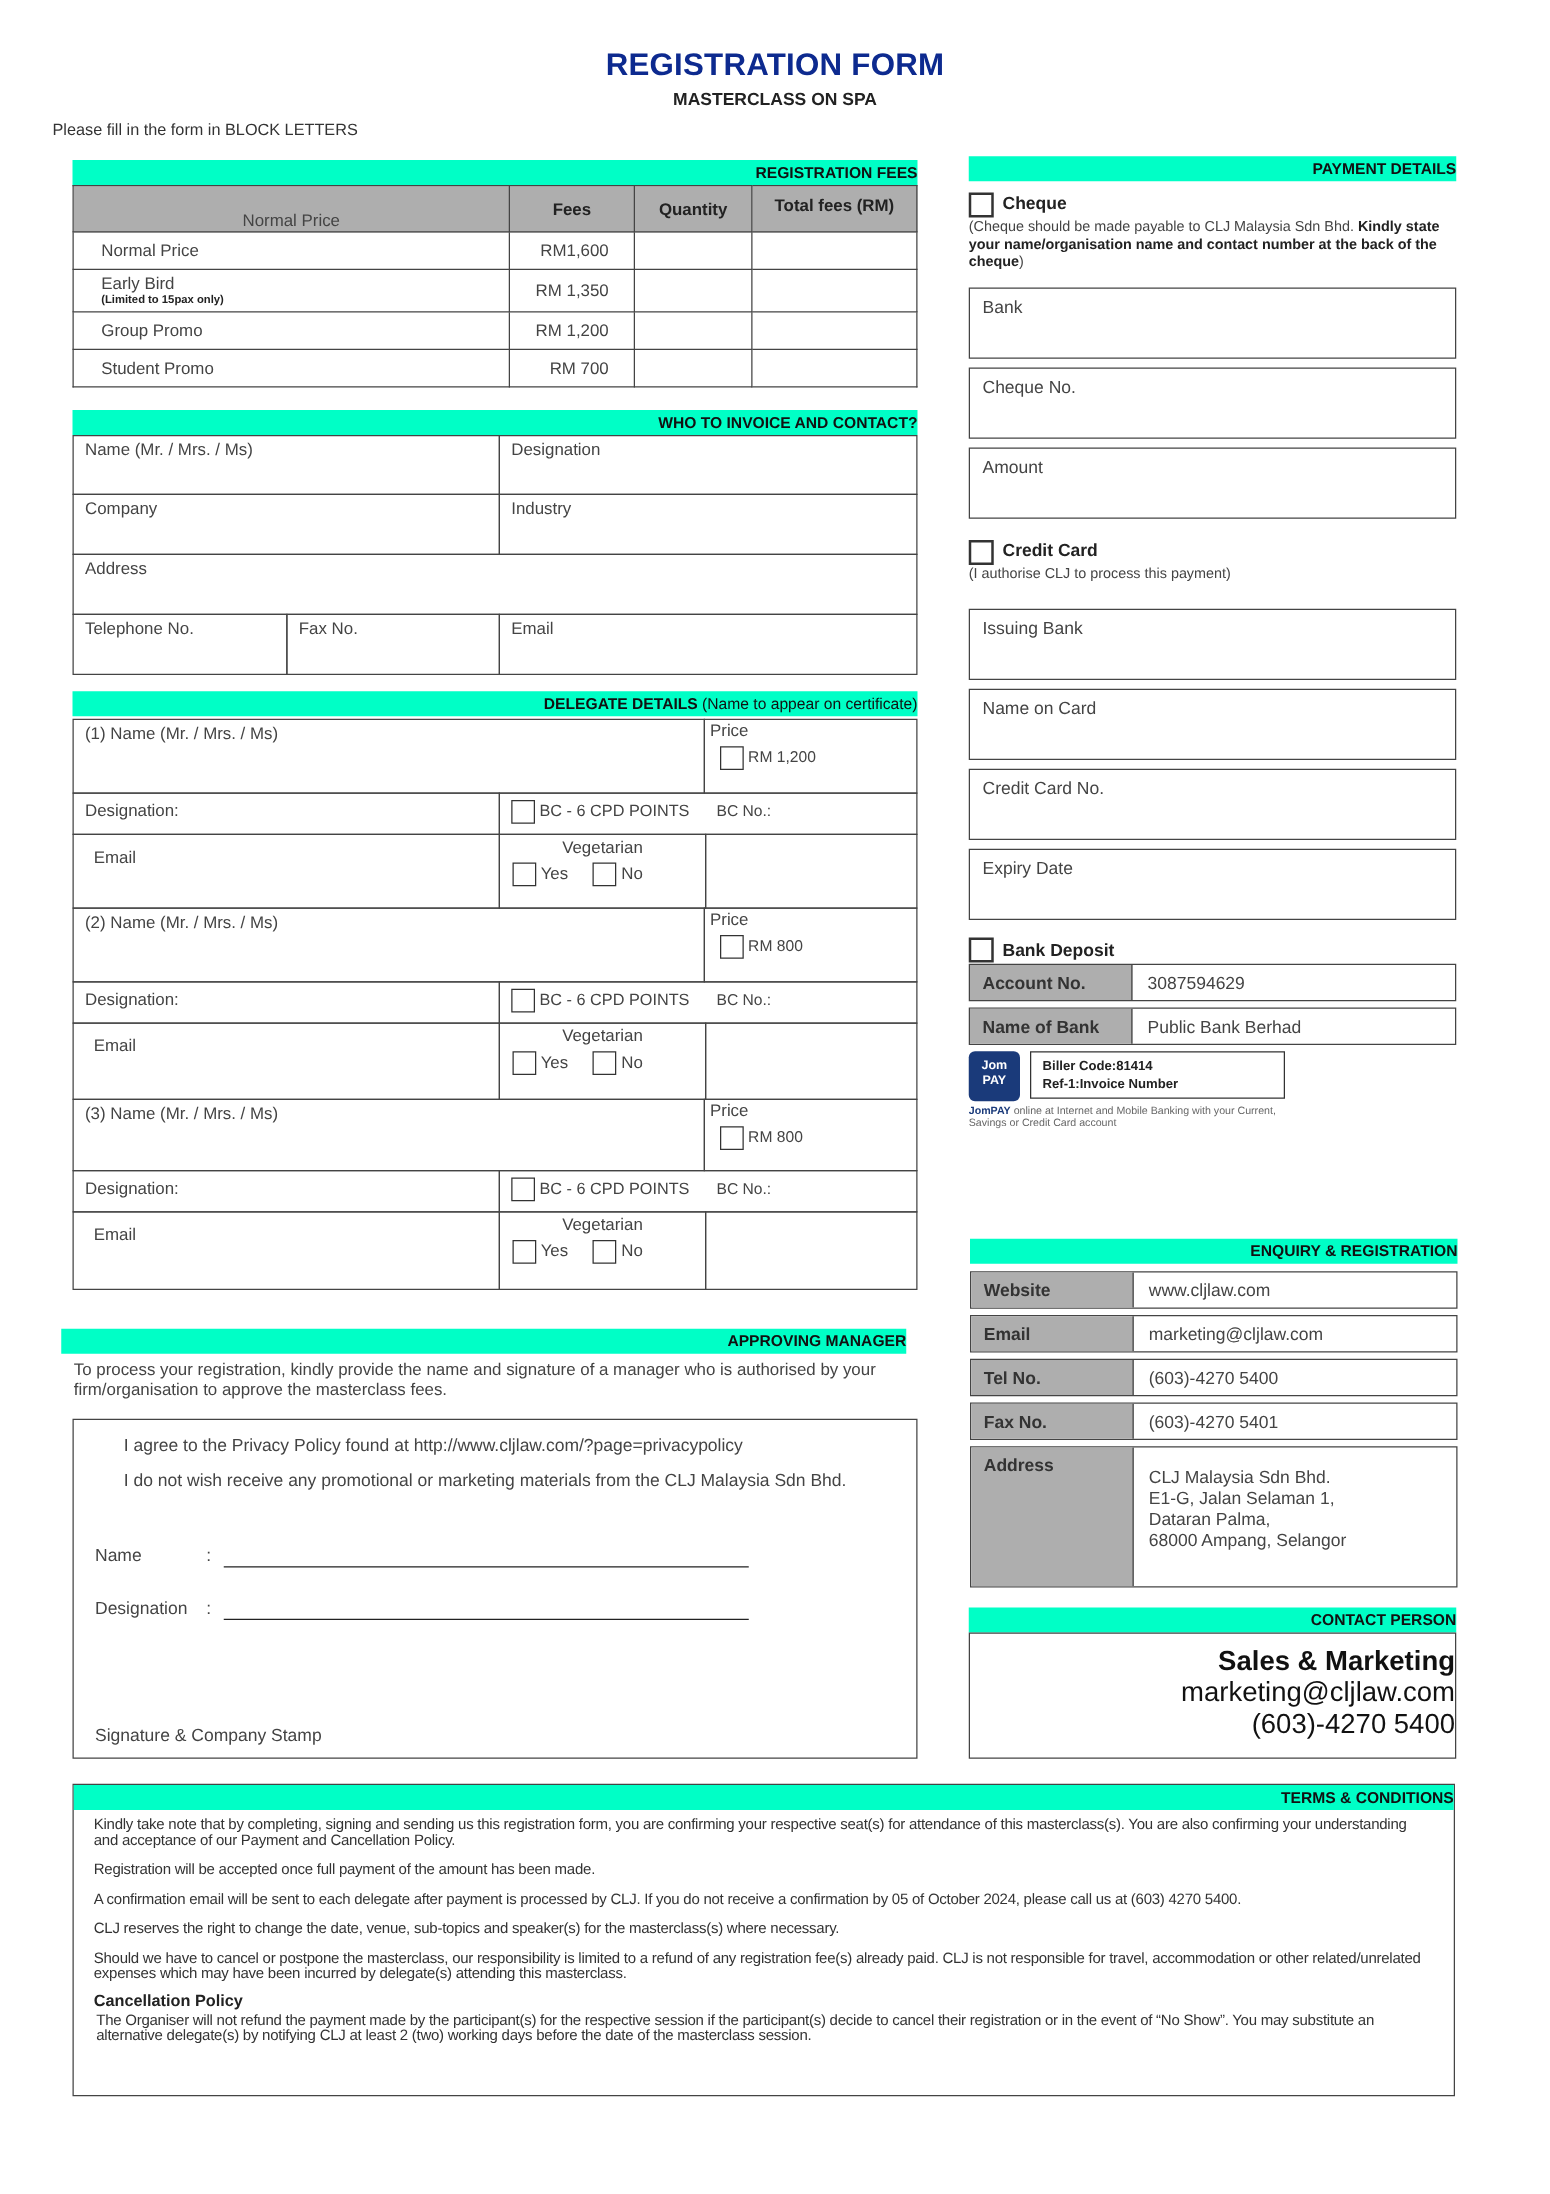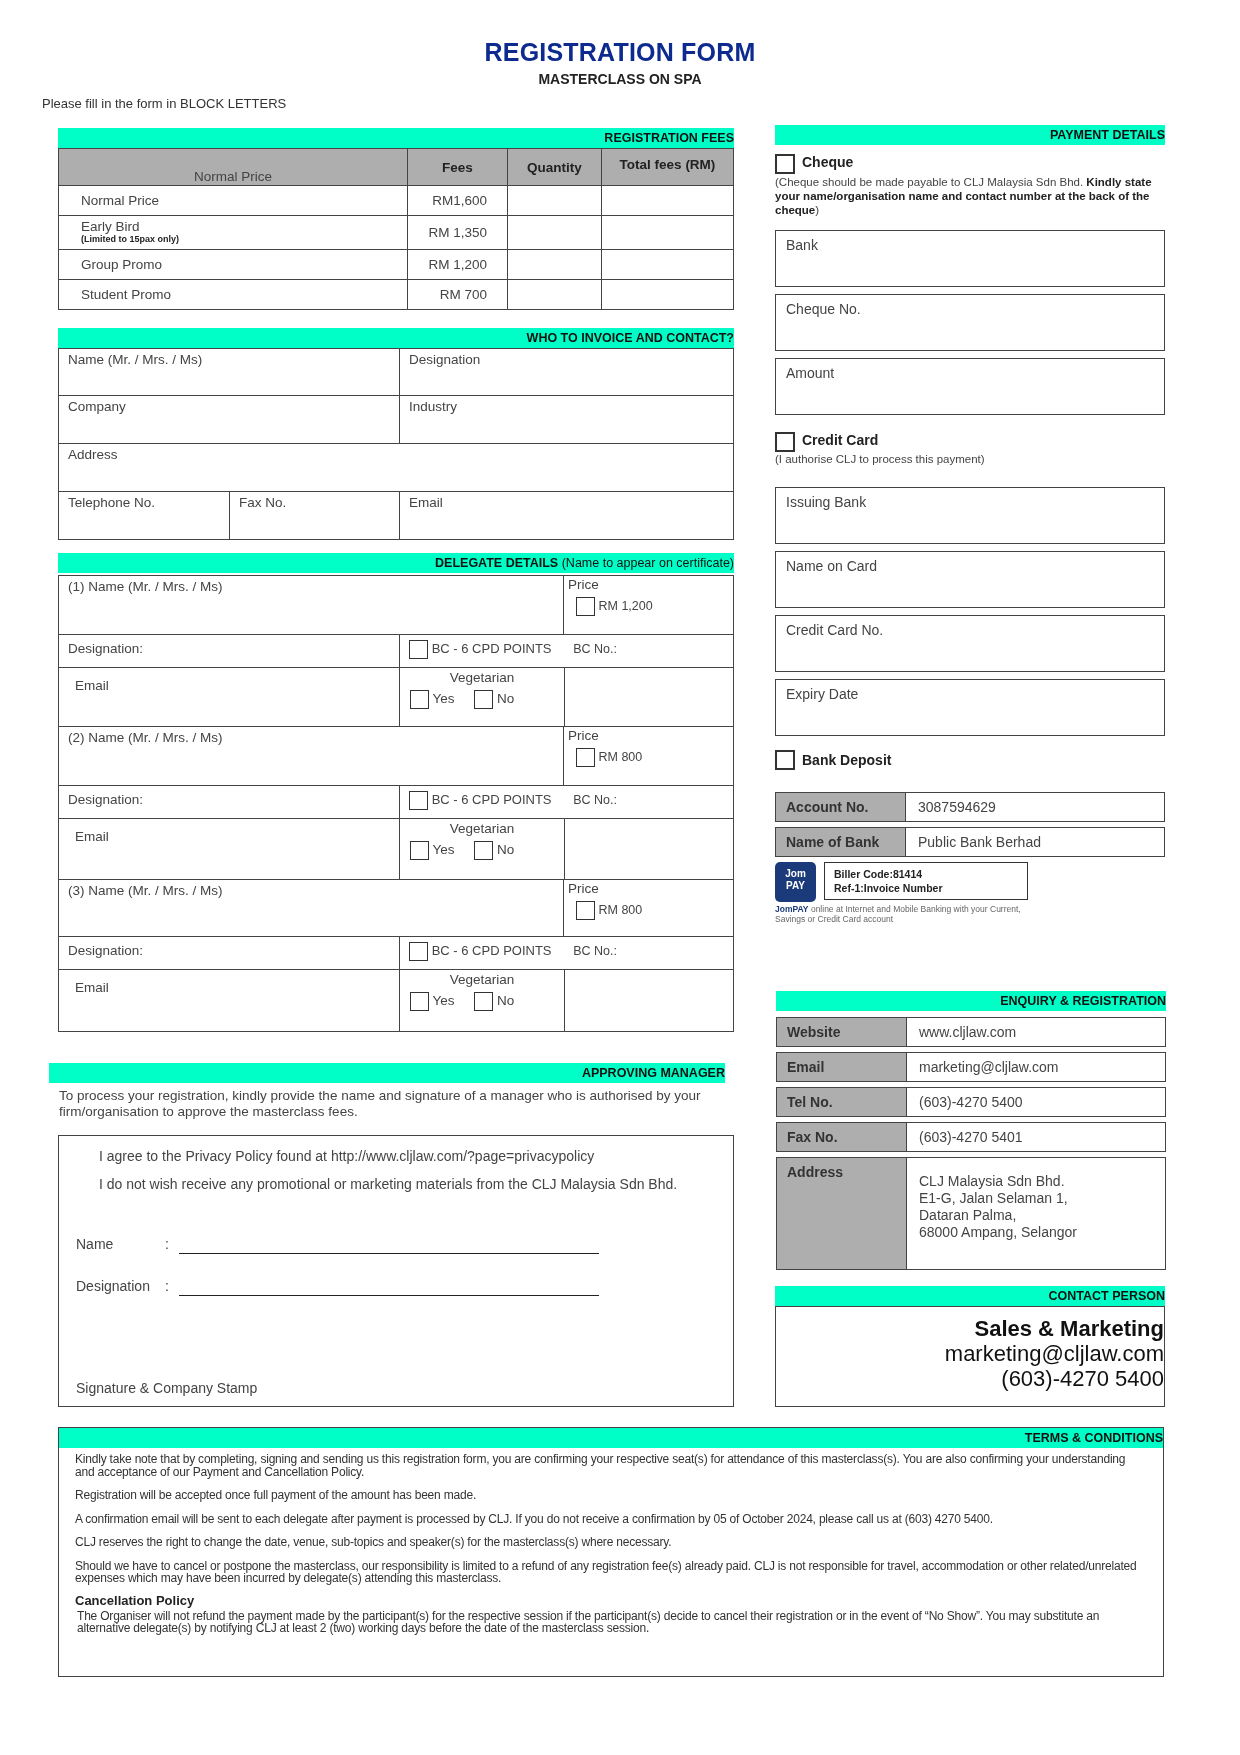--- a/index.html
+++ b/index.html
@@ -192,21 +192,21 @@
     <div class="field"><span>Issuing Bank</span></div>
     <div class="field"><span>Name on Card</span></div>
     <div class="field"><span>Credit Card No.</span></div>
     <div class="field"><span>Expiry Date</span></div>
   </div>
 
   <div style="margin-top:14px;display:flex;align-items:center">
     <span class="cb"></span>
     <span style="font-weight:bold;font-size:14px;color:#222;margin-left:7px">Bank Deposit</span>
   </div>
-  <div style="margin-top:22px">
+  <div style="margin-top:1px">
     <div class="kv">
       <div class="k">Account No.</div>
       <div class="v">3087594629</div>
     </div>
     <div class="kv">
       <div class="k">Name of Bank</div>
       <div class="v">Public Bank Berhad</div>
     </div>
   </div>
   <div style="display:flex;margin-top:3px">

